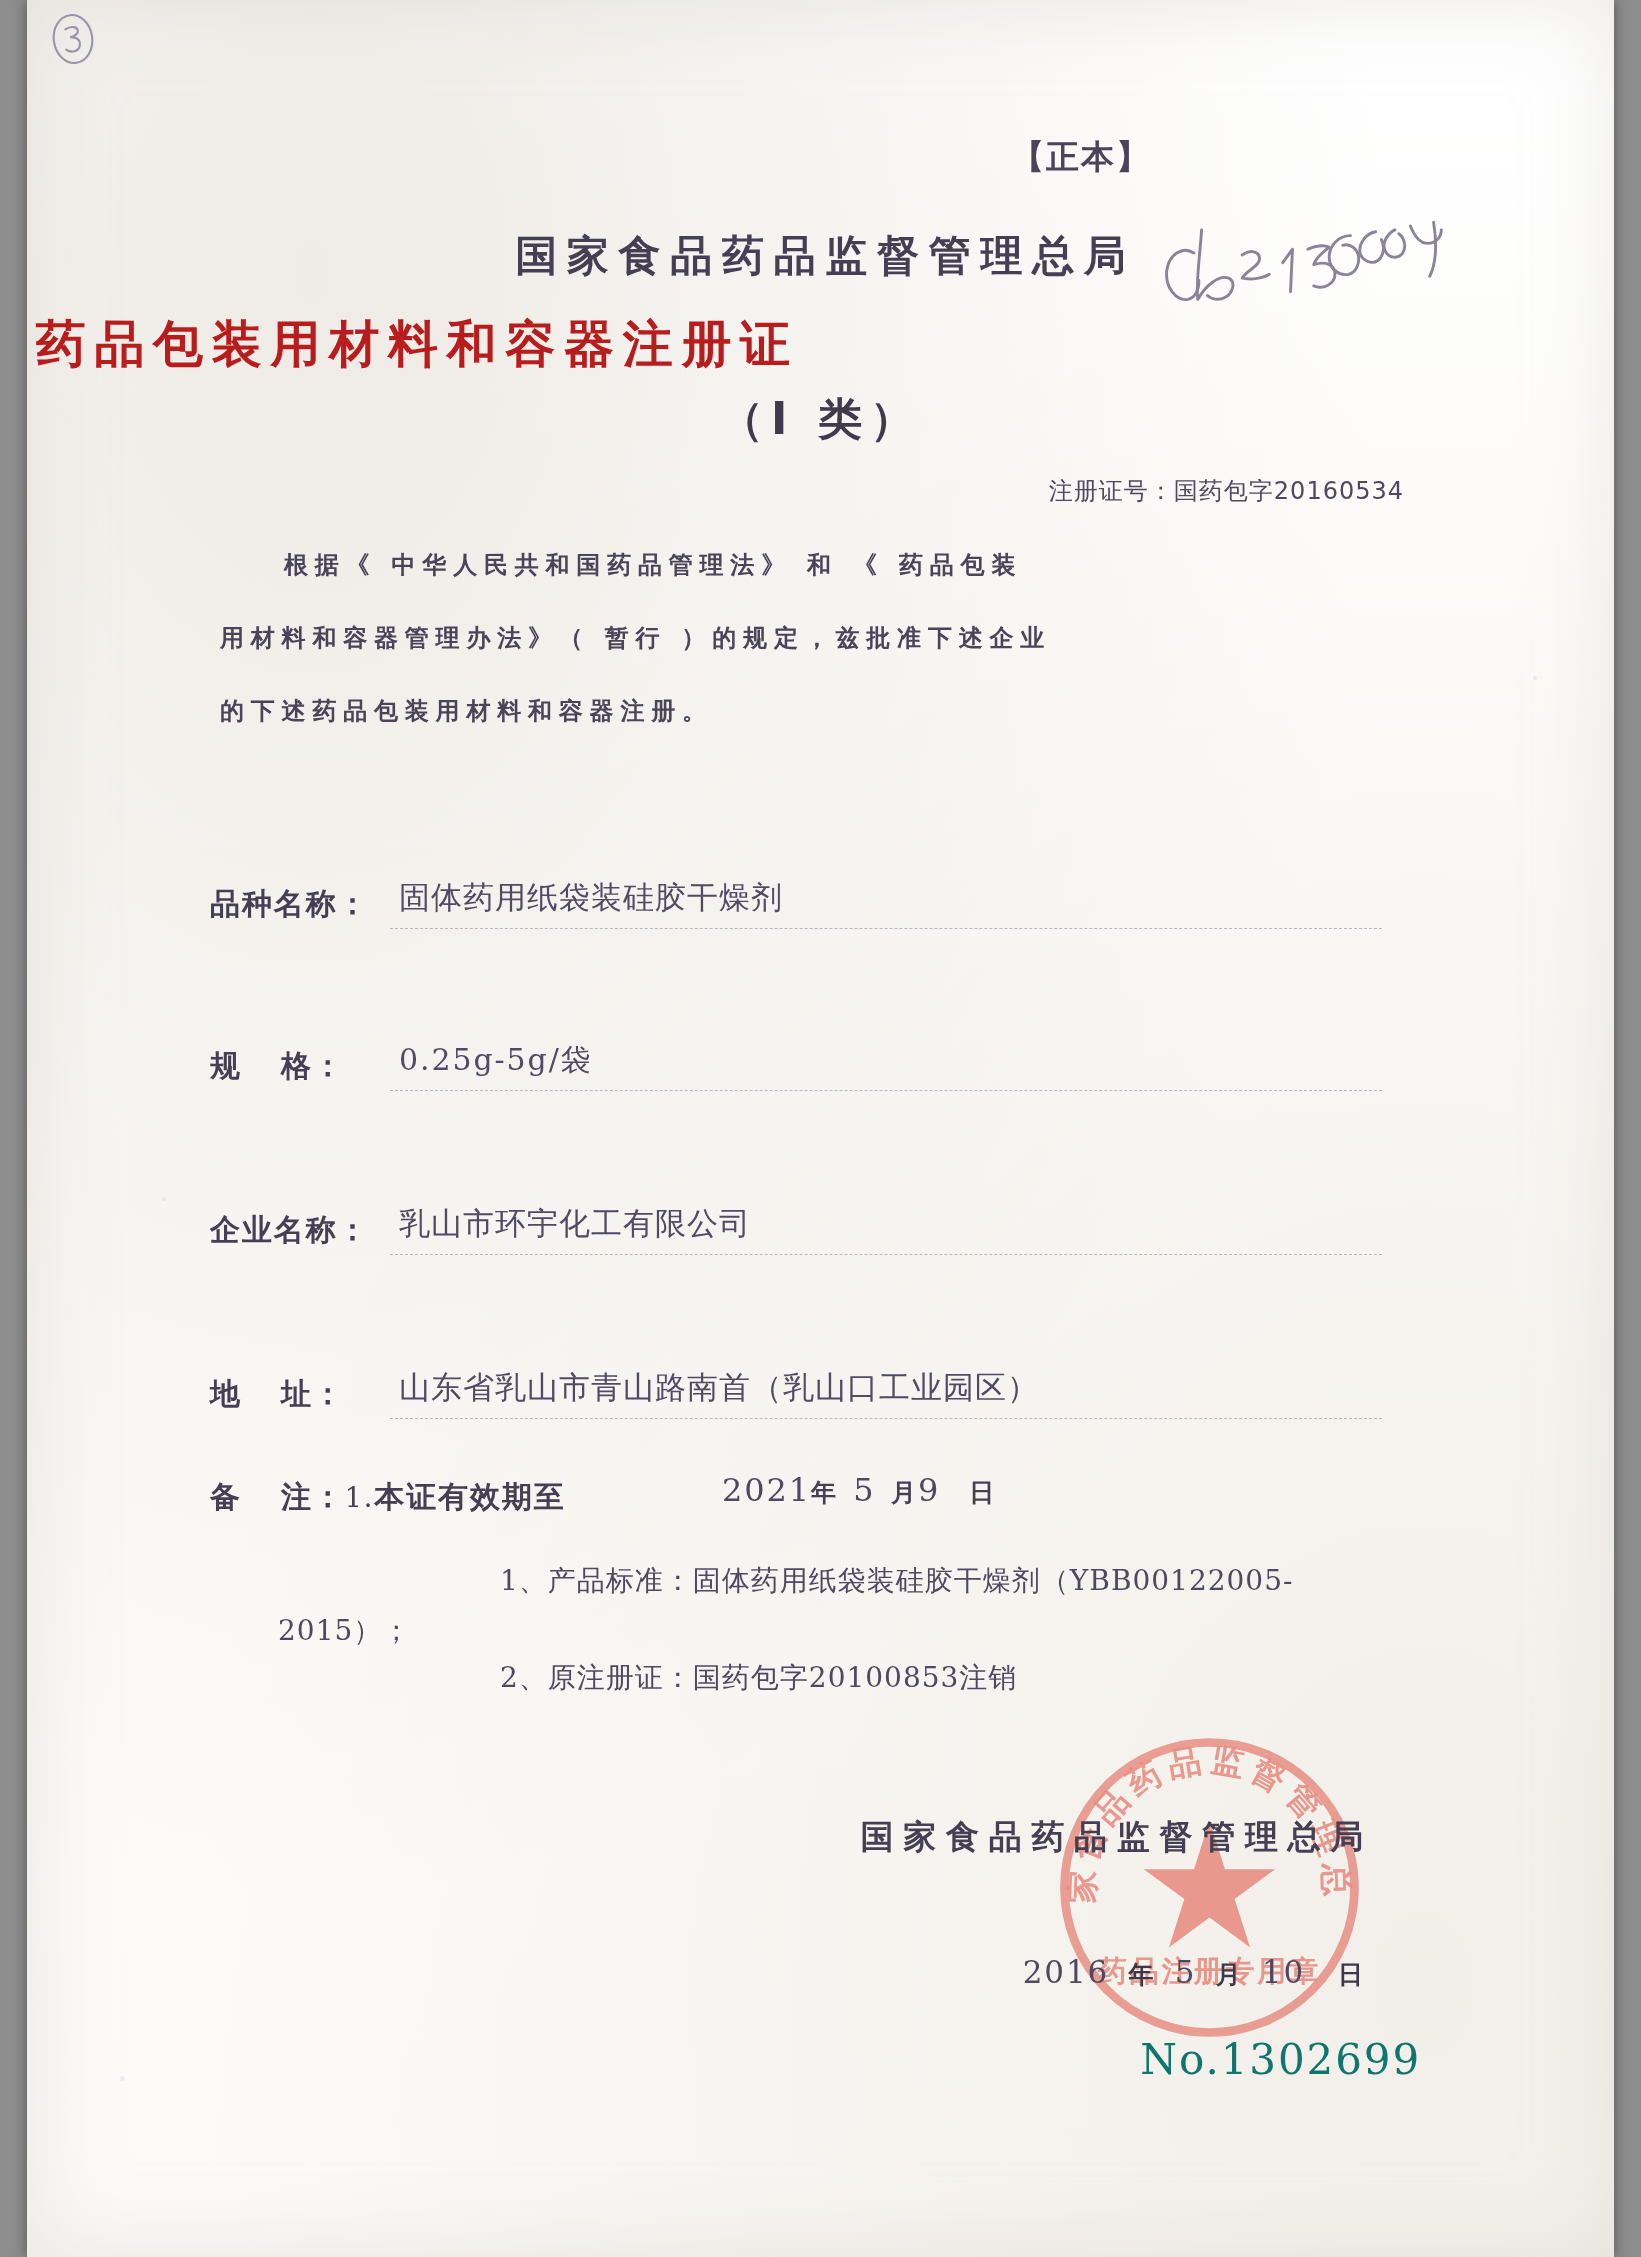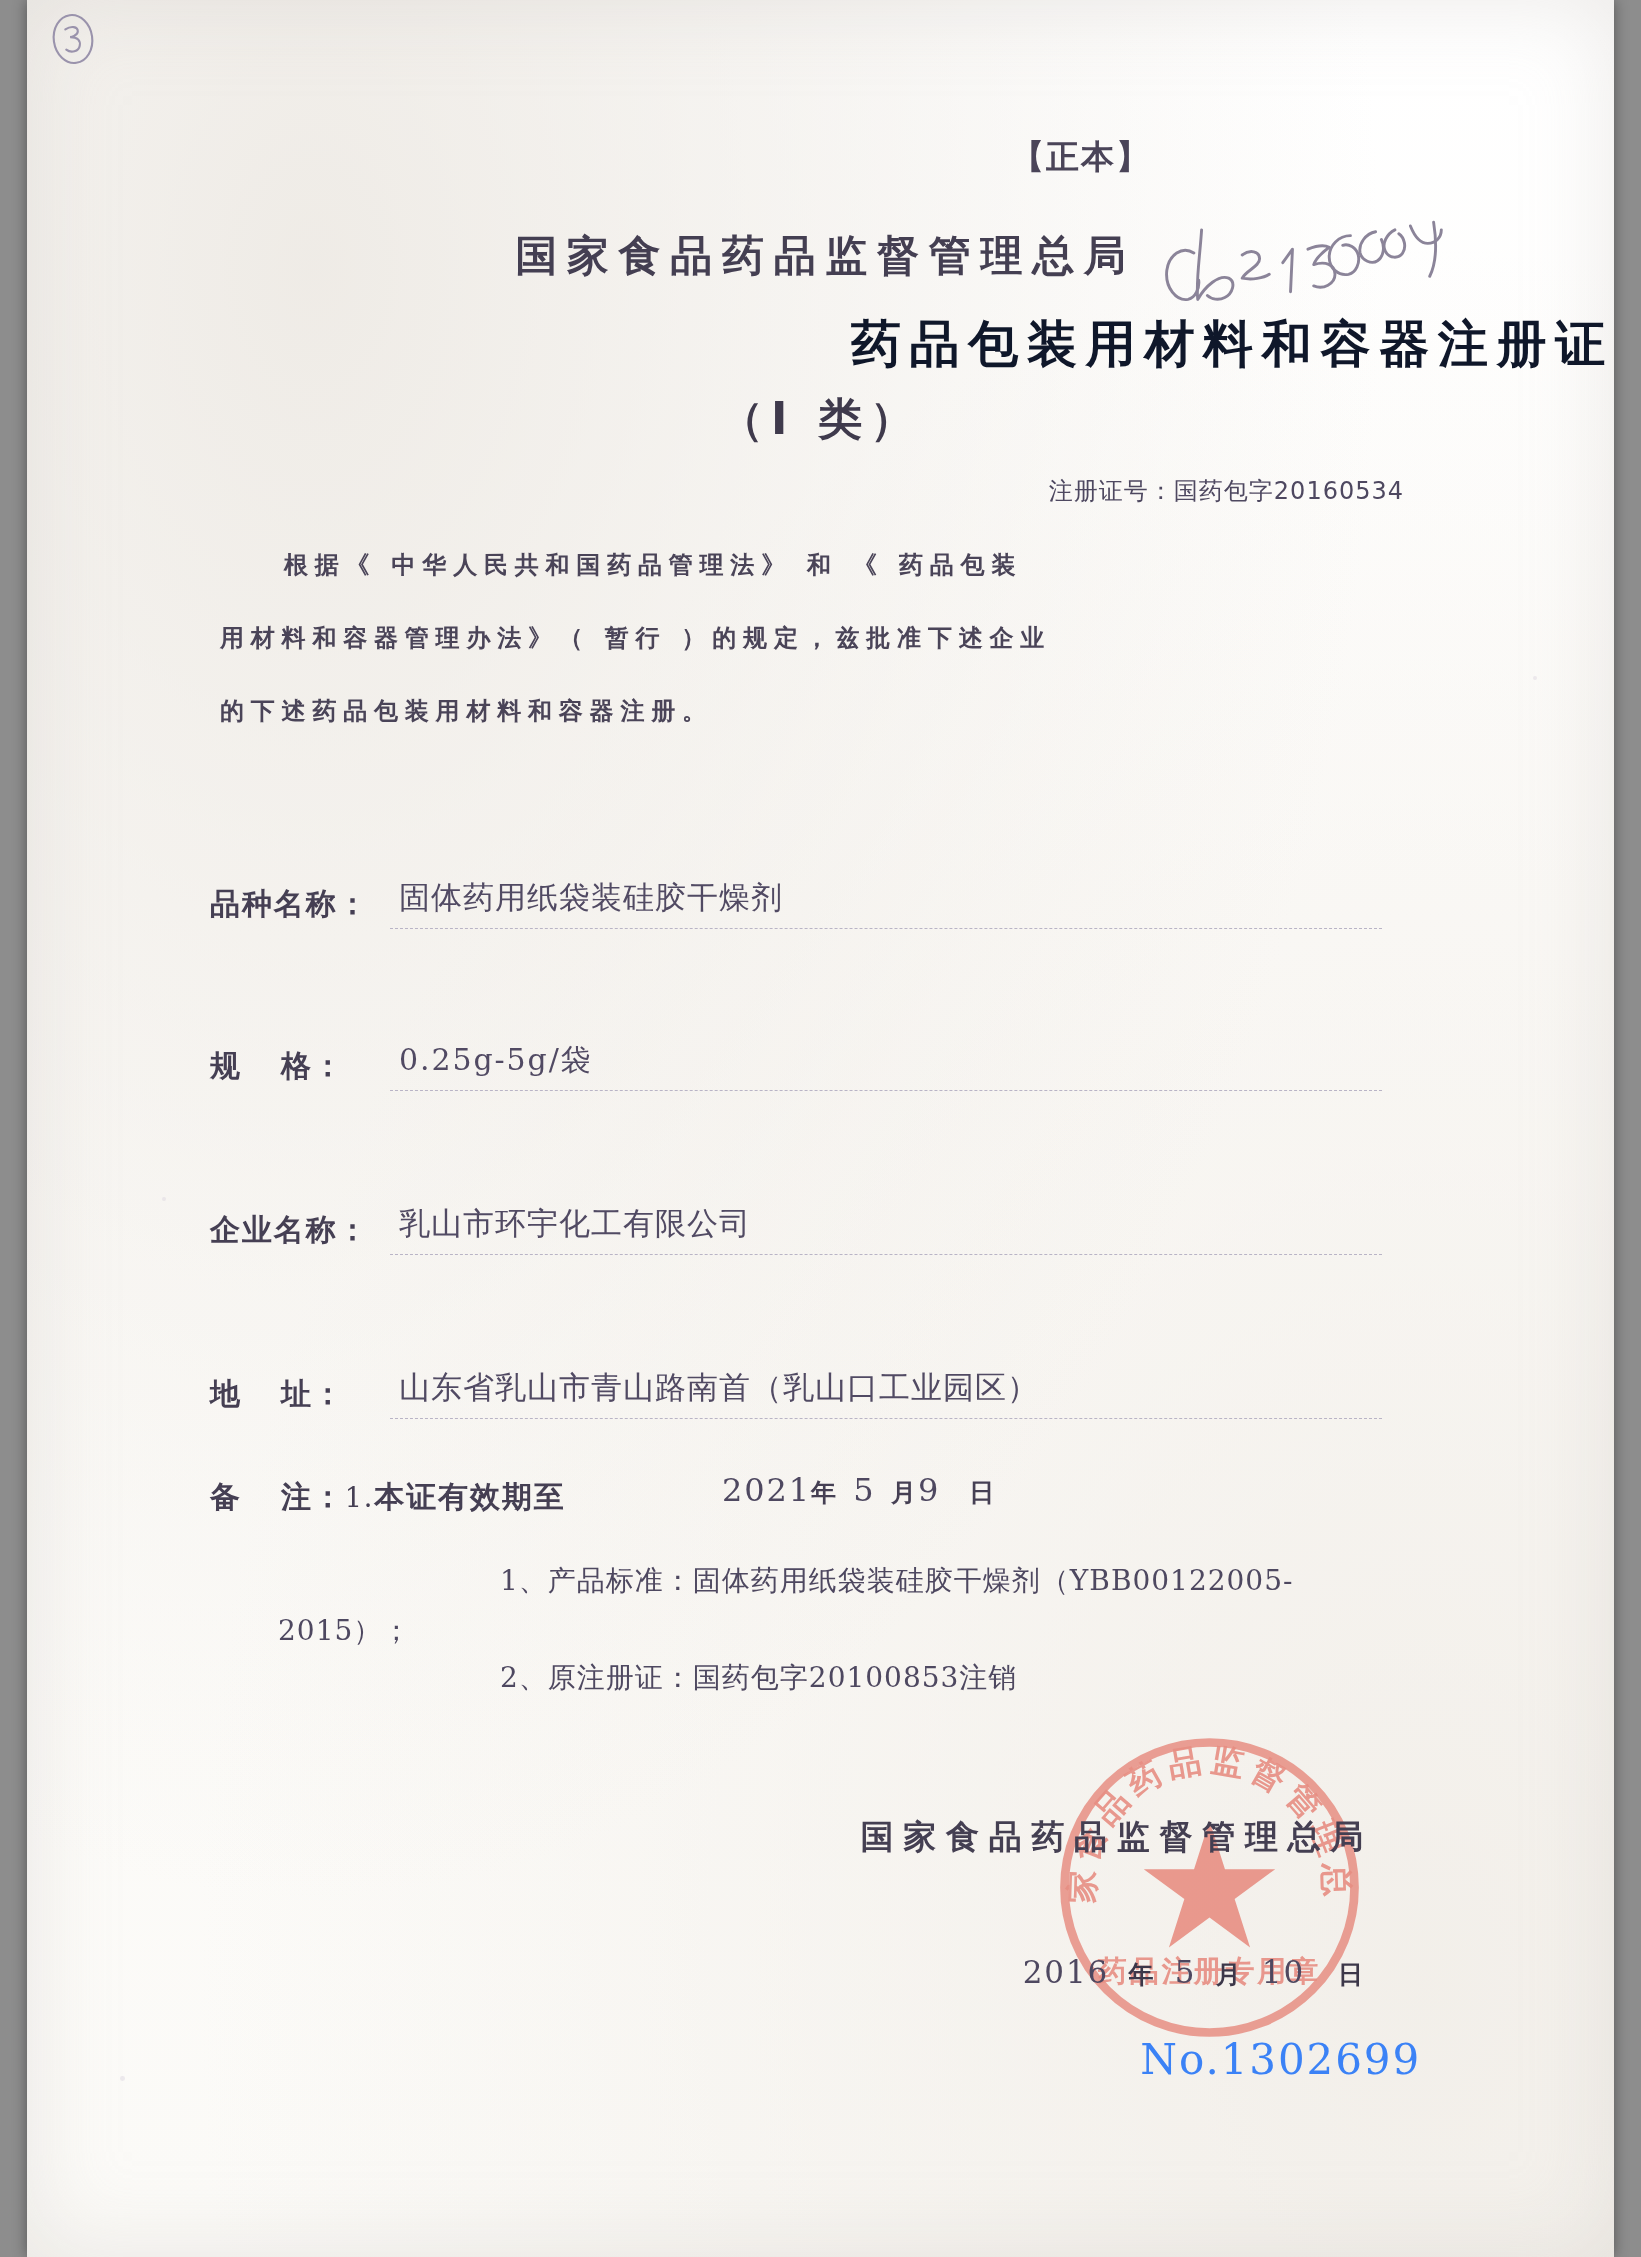--- a/index.html
+++ b/index.html
@@ -68,26 +68,26 @@
     font-family: "DejaVu Sans", sans-serif;
     font-weight: bold;
     font-size: 42px;
     letter-spacing: 9.7px;
     color: #443f52;
     text-indent: 9.7px;
   }
   .title-2 {
     position: absolute;
     top: 311px; left: 0; right: 0;
-    text-align: right;
+    text-align: left;
     font-family: "DejaVu Sans", sans-serif;
     font-weight: bold;
     font-size: 50px;
     letter-spacing: 8.7px;
-    color: #0f172a;
+    color: #b91c1c;
     text-indent: 8.7px;
   }
   .title-3 {
     position: absolute;
     top: 390px; left: 0; right: 0;
     text-align: center;
     font-family: "DejaVu Sans", sans-serif;
     font-weight: bold;
     font-size: 44px;
     letter-spacing: 7.7px;
@@ -259,21 +259,21 @@
   }
   .seal svg { display: block; }
 
   
   .serial-no {
     position: absolute;
     top: 2035px; right: 193px;
     font-family: "DejaVu Serif", serif;
     font-size: 42px;
     letter-spacing: 1.9px;
-    color: #3b82f6;
+    color: #0f766e;
   }
 
   
   .speck { position:absolute; border-radius:50%; background:#ddd8e2; opacity:.5; }
 </style>
 </head>
 <body>
 
 <div class="page">
   <div class="paper-grain"></div>

